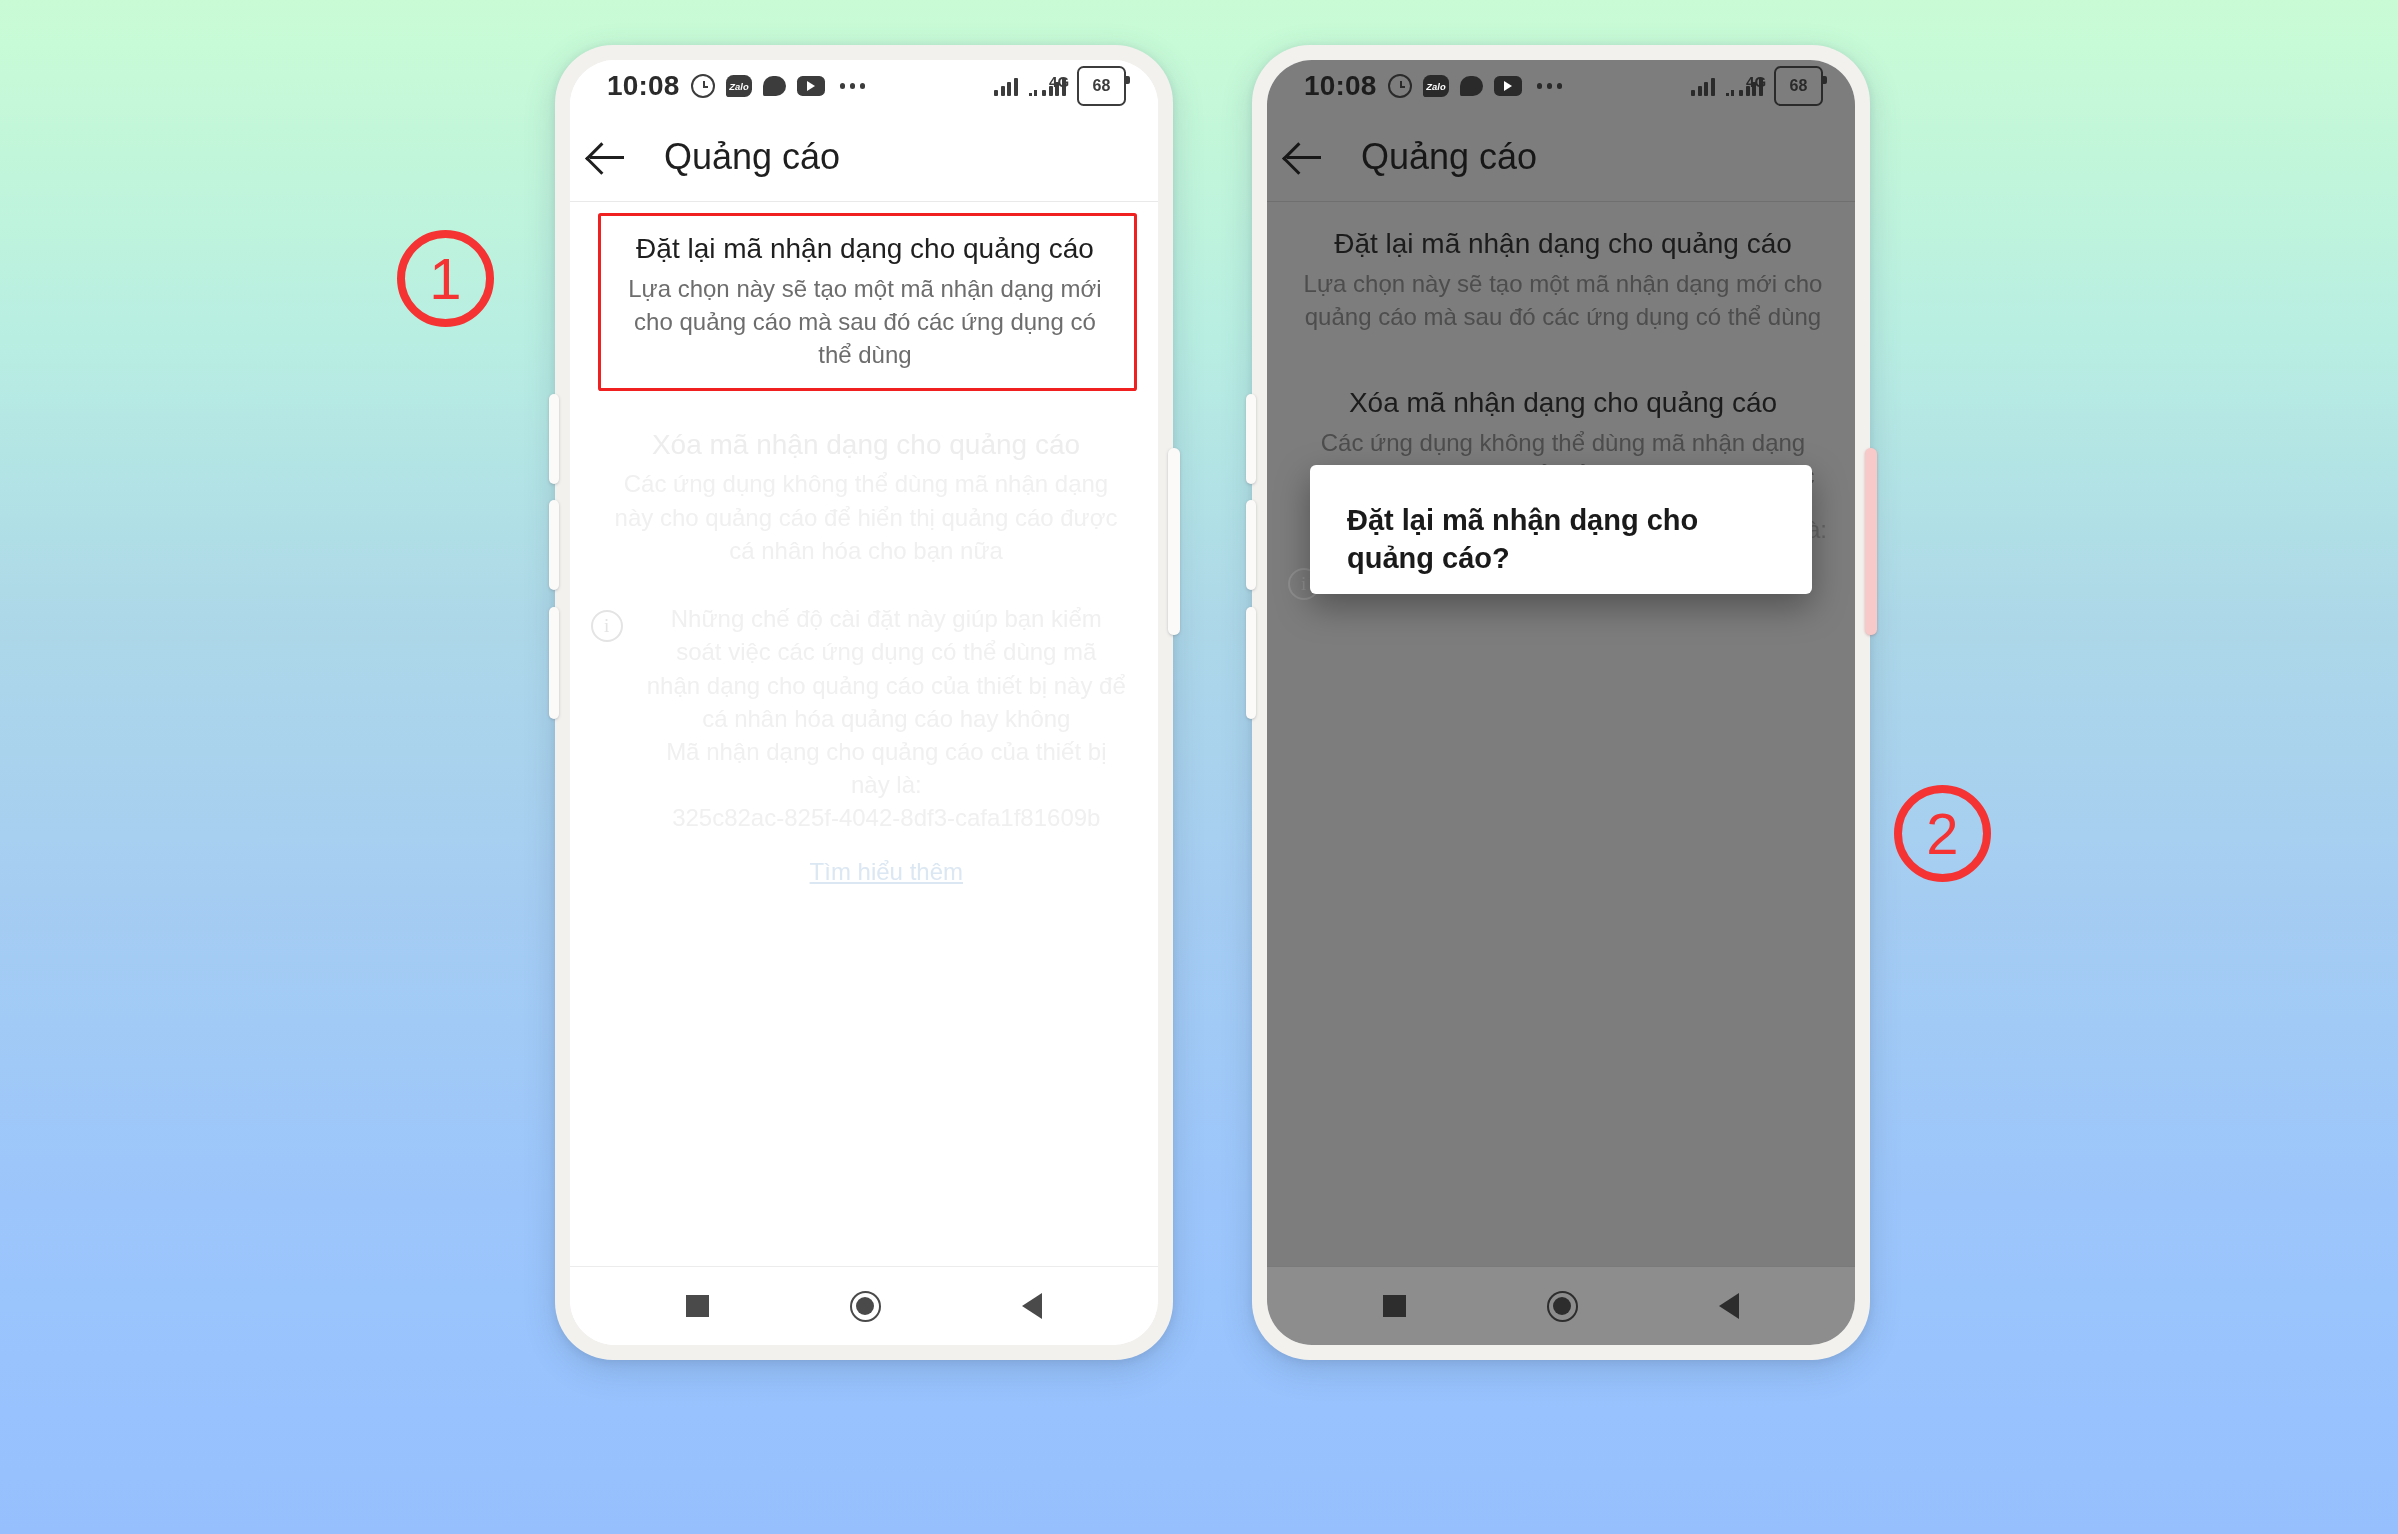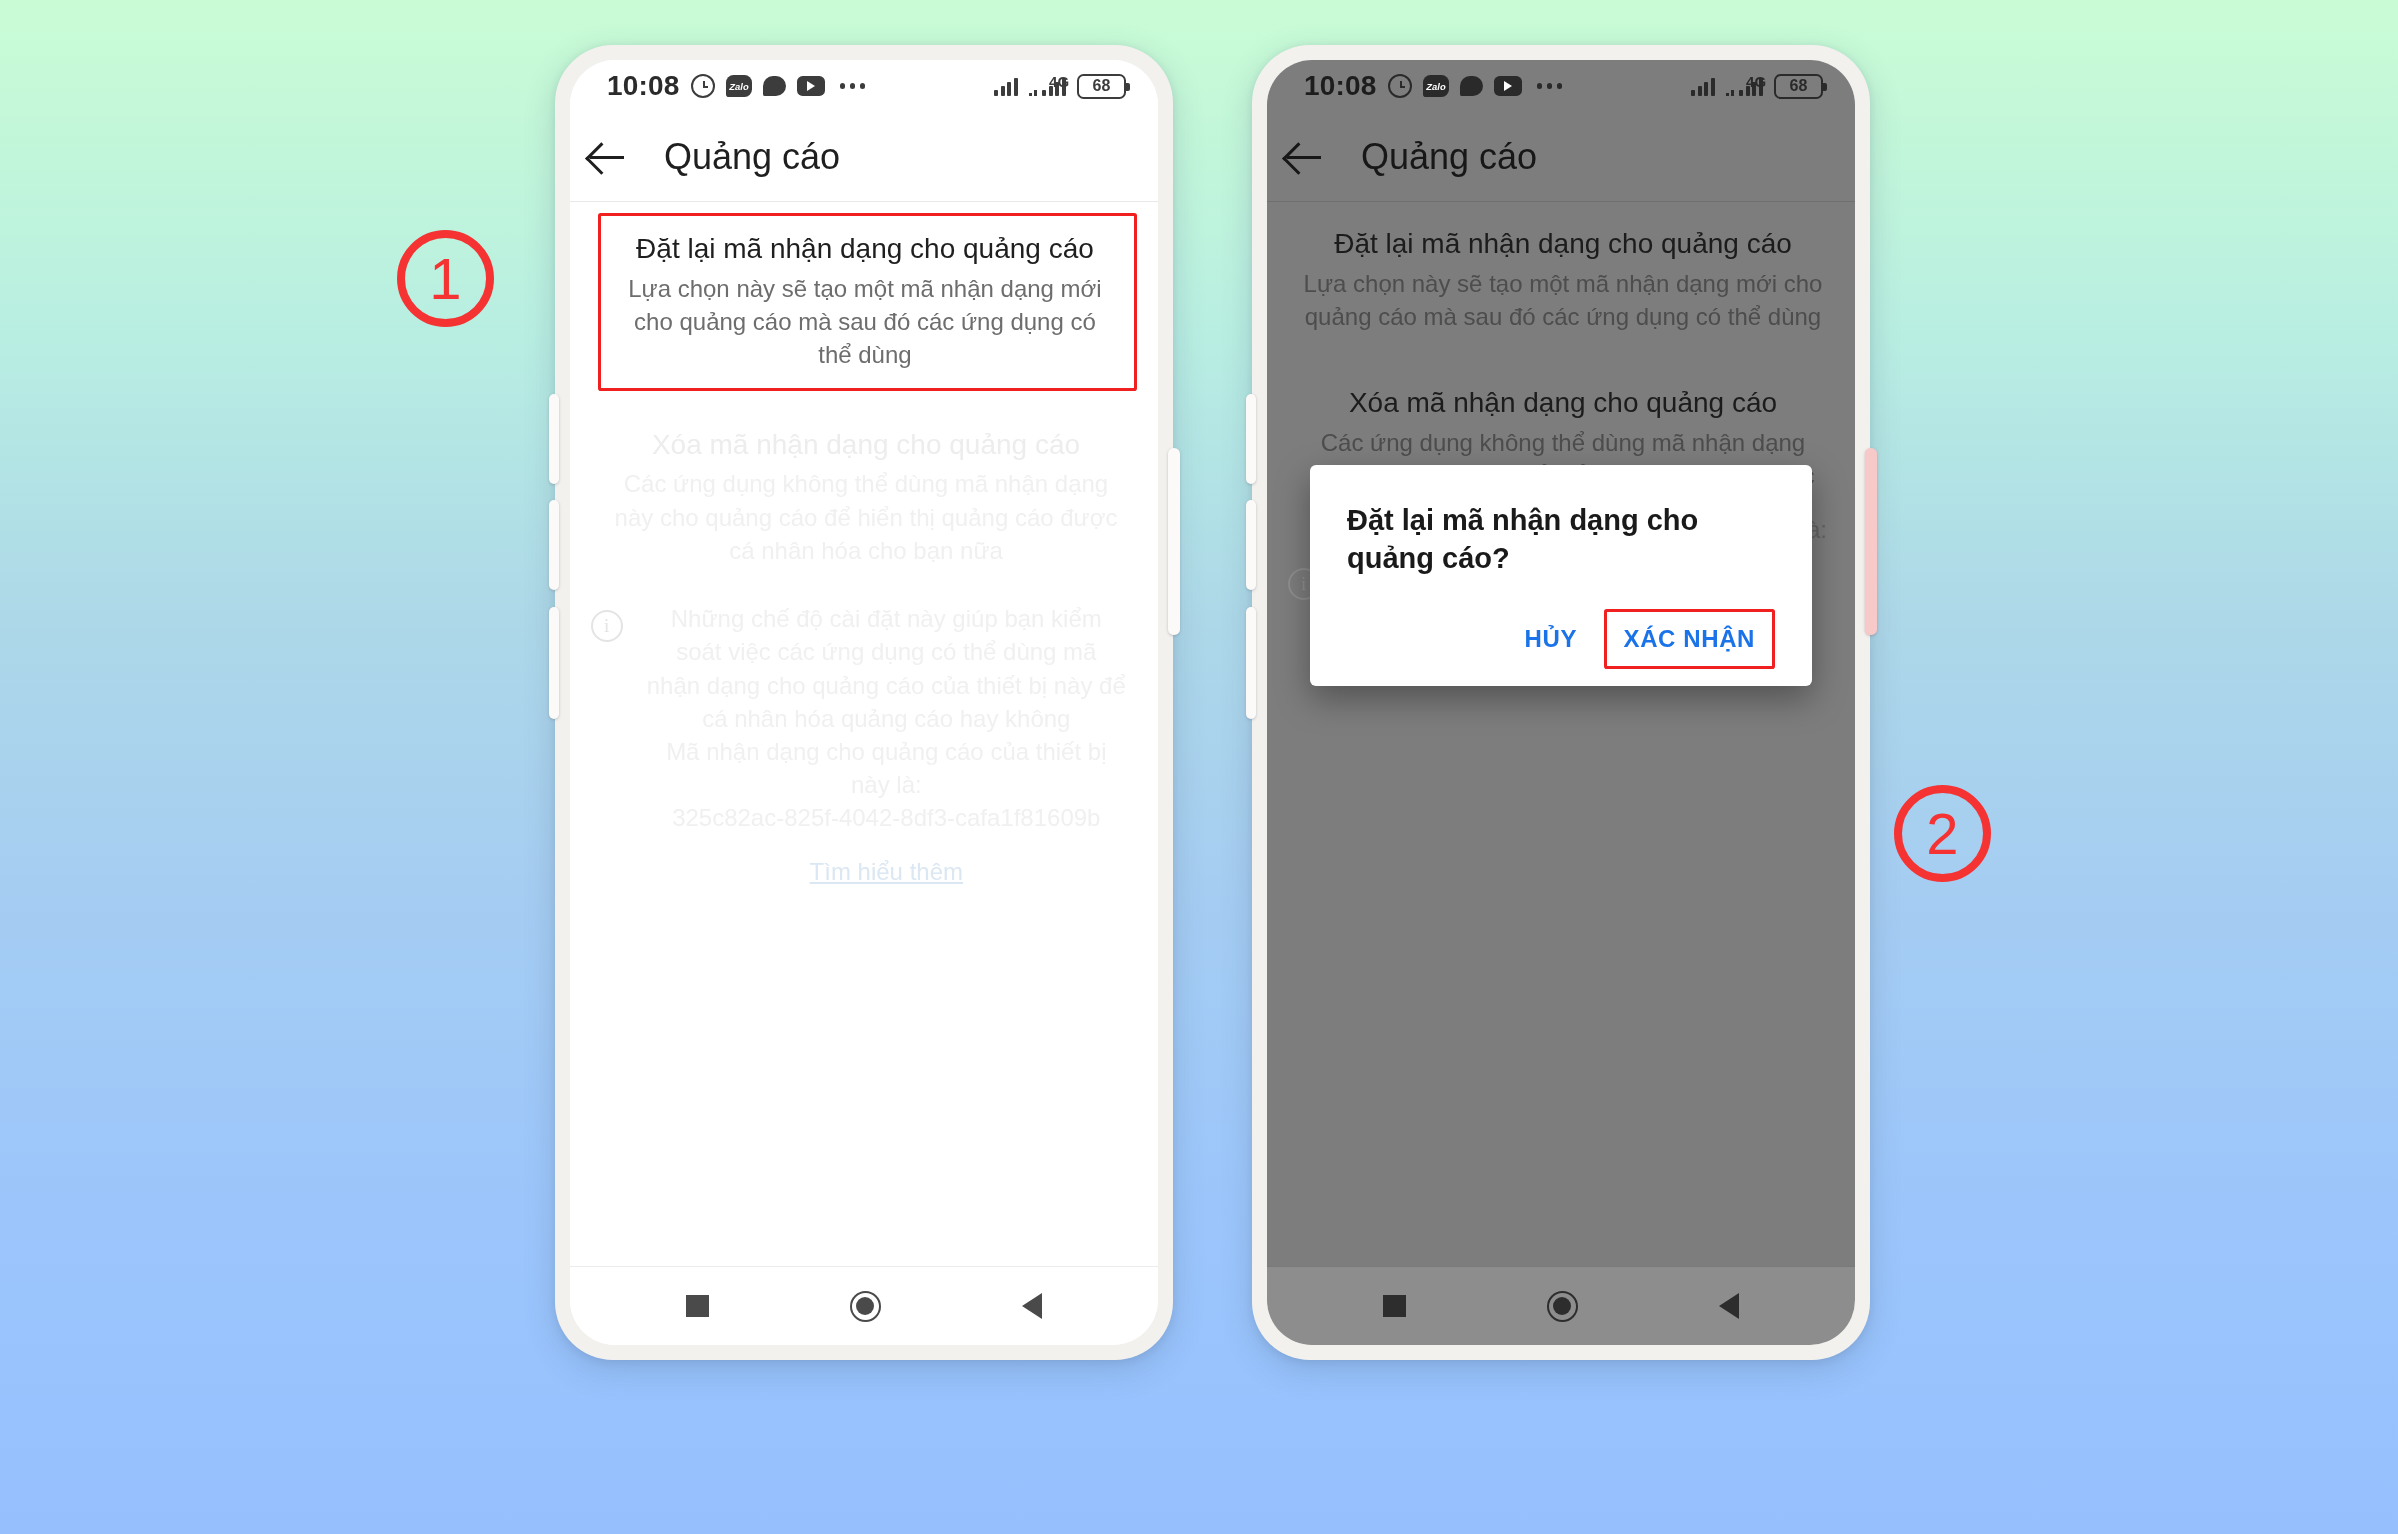--- a/index.html
+++ b/index.html
@@ -76,21 +76,21 @@
 
   .bars { display:flex; align-items:flex-end; gap:2.3px; height:20.6px; }
   .bars i { width:4.2px; background:#3c3c3c; display:block; border-radius:0.9px; }
   .bars i:nth-child(1){height:6.6px}.bars i:nth-child(2){height:10.3px}
   .bars i:nth-child(3){height:14px}.bars i:nth-child(4){height:18px}
   .sig4g { position: relative; display:flex; align-items:flex-end; gap:5.6px; }
   .sig4g .lbl { font-size:15px; font-weight:700; color:#3c3c3c; position:absolute; top:-2.8px; left:20px; }
   .sig4g .tiny { display:flex; align-items:flex-end; gap:1.9px; height:11.2px; }
   .sig4g .tiny i { width:2.8px; background:#3c3c3c; display:block; }
   .sig4g .tiny i:nth-child(1){height:3.7px}.sig4g .tiny i:nth-child(2){height:6.6px}
-  .batt { width:49px; height:25px; border:2.4px solid #3c3c3c; border-radius:6.6px; display:flex; align-items:center; justify-content:center; position:relative; }
+  .batt { width:49px; height:40px; border:2.4px solid #3c3c3c; border-radius:6.6px; display:flex; align-items:center; justify-content:center; position:relative; }
   .batt span { font-size:16px; font-weight:700; color:#3c3c3c; }
   .batt::after { content:""; position:absolute; right:-5.6px; top:7.5px; width:3.3px; height:8.4px; background:#3c3c3c; border-radius:0 1.9px 1.9px 0; }
 
   .appbar {
     height: 90px; flex: 0 0 auto;
     display: flex; align-items: center;
     padding-left: 16px; gap: 37px;
     border-bottom: 0.9px solid #e9e9e9;
   }
   .back-arrow { width: 41px; height: 41px; position: relative; flex: 0 0 auto; }
@@ -382,24 +382,20 @@
         <div class="navbar">
           <div class="nav-sq"></div>
           <div class="nav-circle">
               <i></i>
             </div>
           <div class="nav-tri"></div>
         </div>
 
         <div class="dialog">
           <div class="dlg-title">Đặt lại mã nhận dạng cho quảng cáo?</div>
-          <div class="dlg-actions">
-            <button class="dlg-btn">HỦY</button>
-            <button class="dlg-btn boxed">XÁC NHẬN</button>
-          </div>
         </div>
 
       </div>
     </div>
   </div>
 
   <div class="badge" style="left:397px; top:230px;">
     <span>1</span>
   </div>
   <div class="badge" style="left:1894px; top:785px;">

